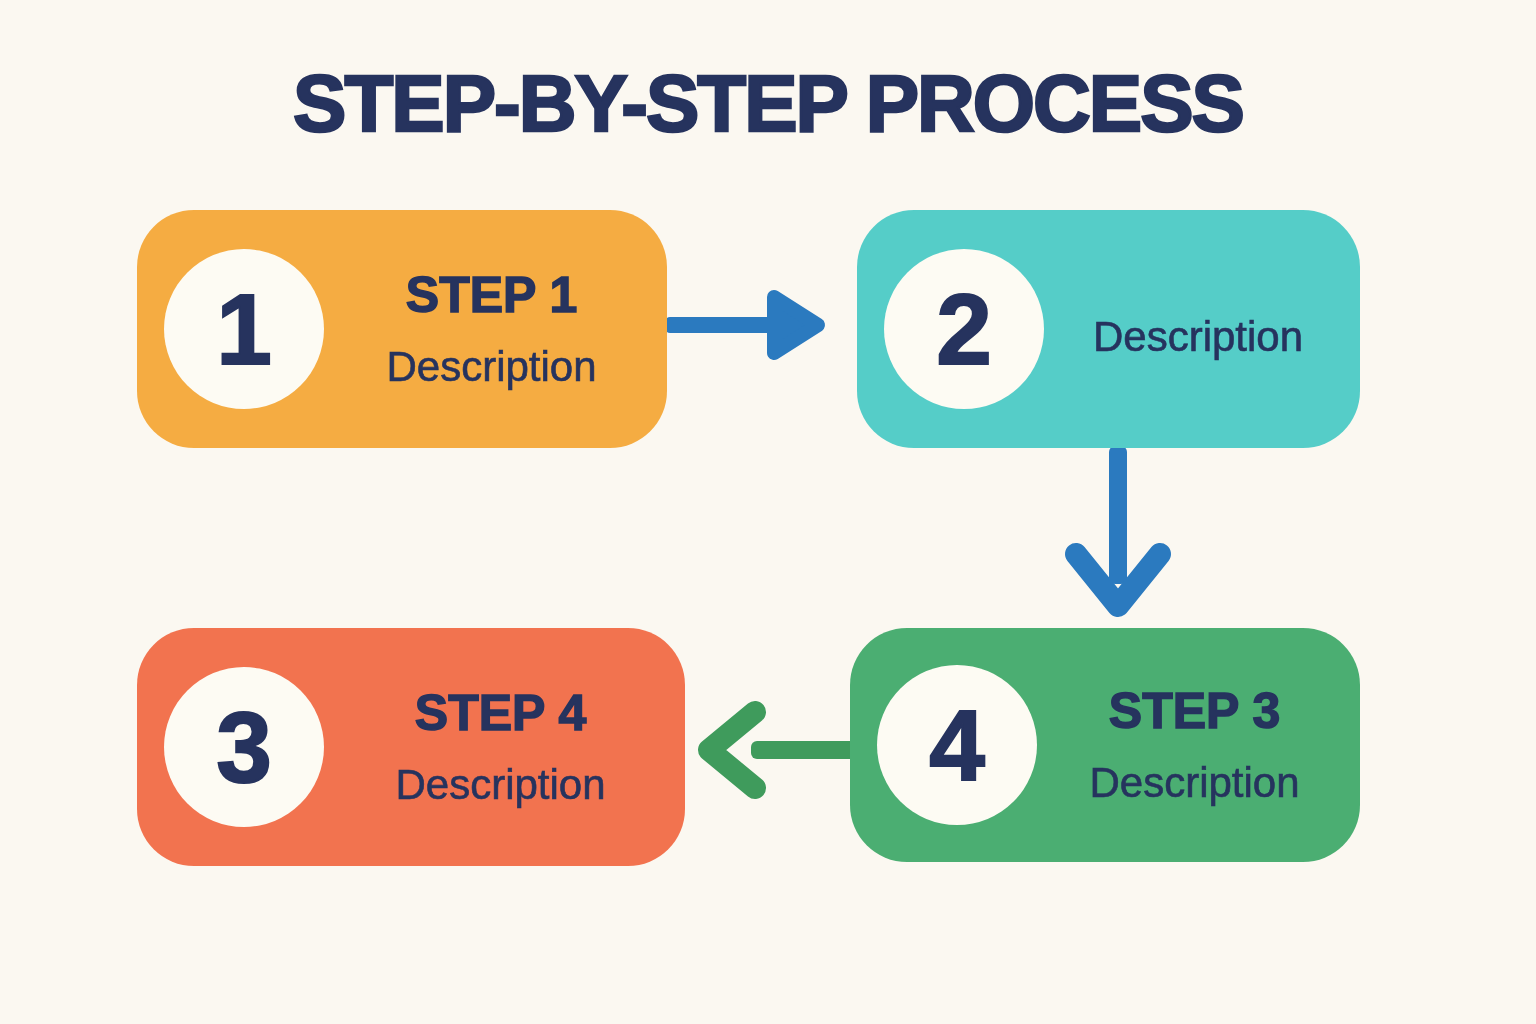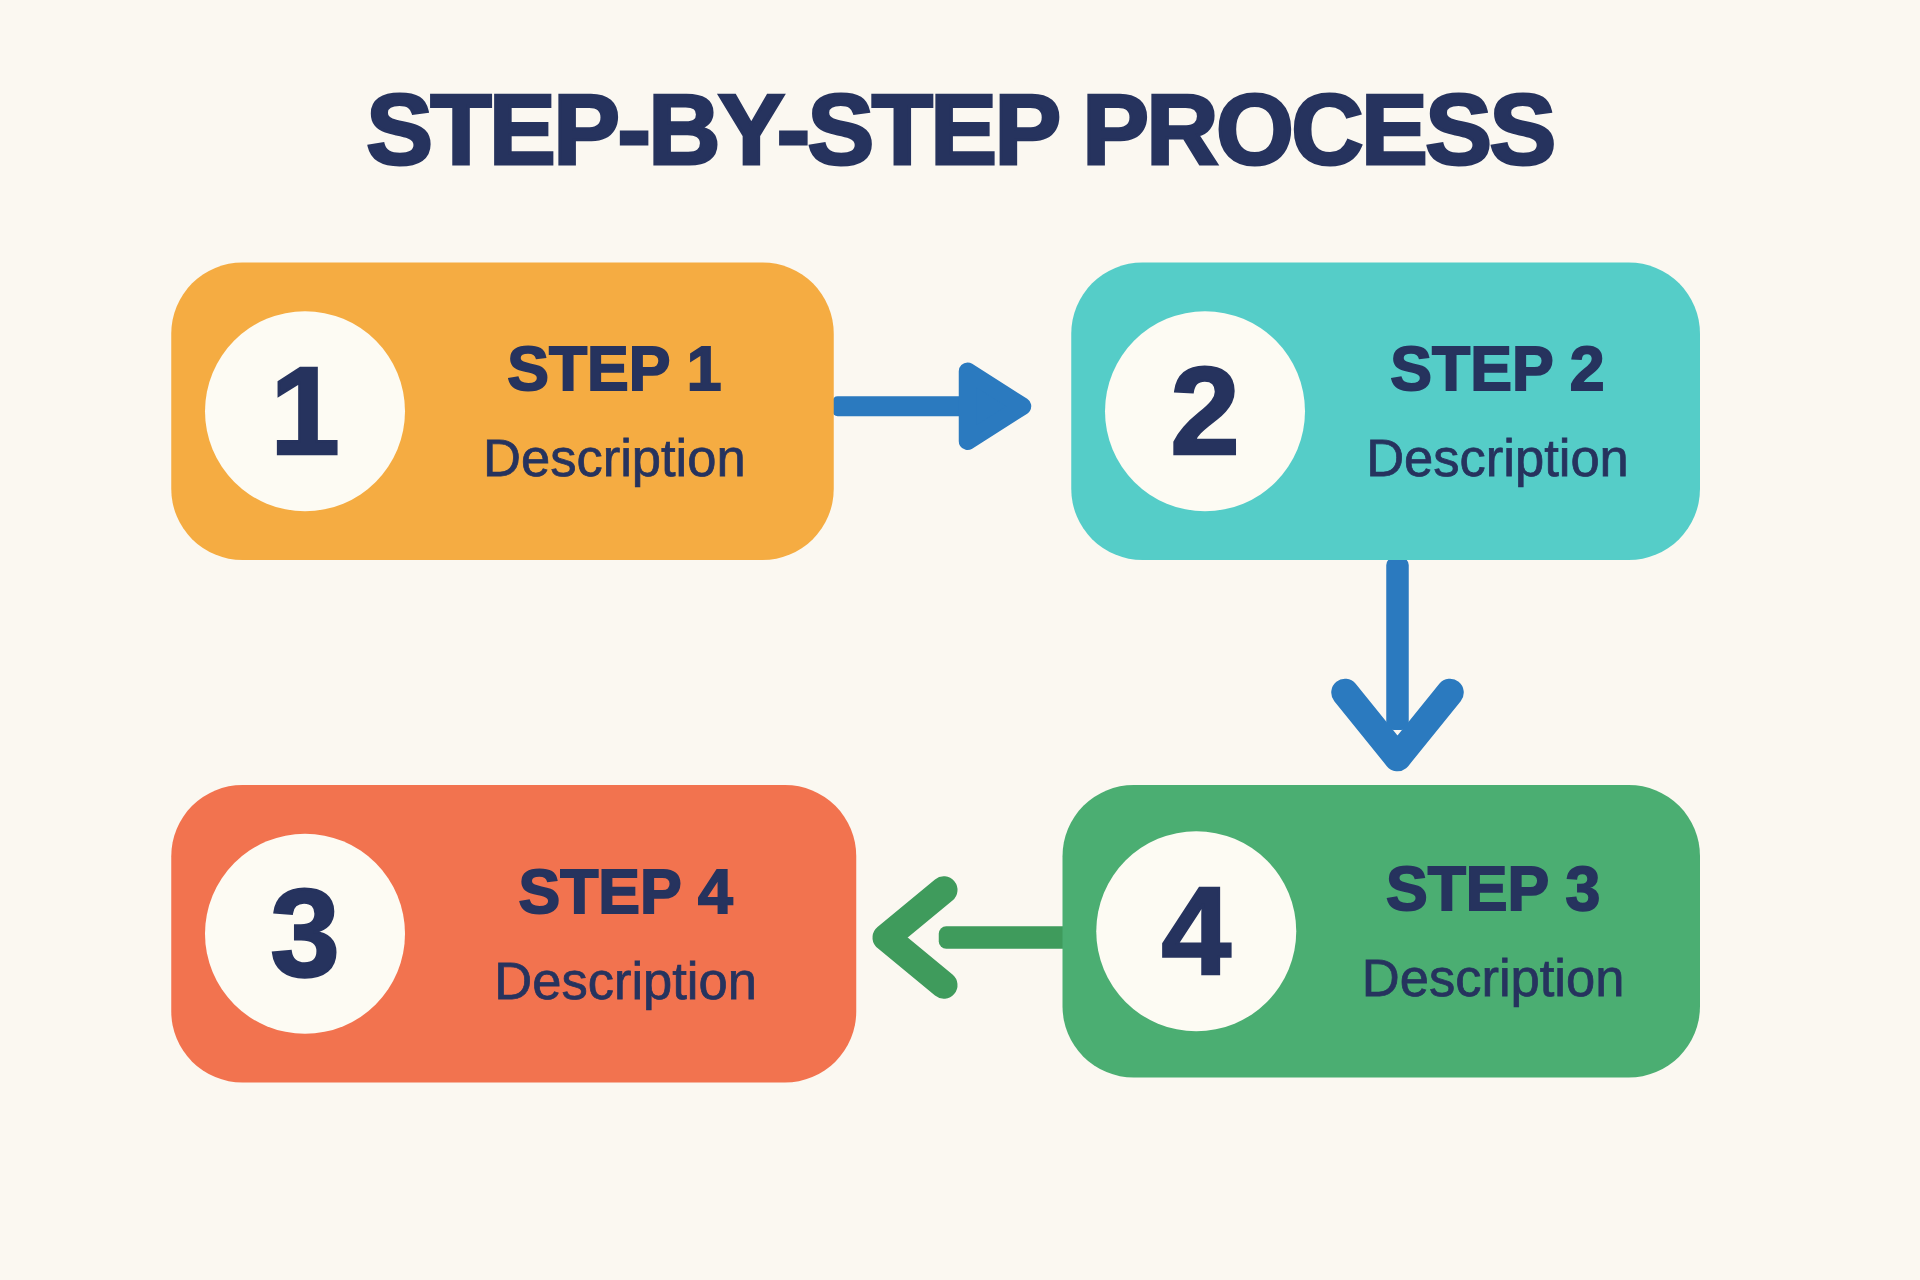--- a/index.html
+++ b/index.html
@@ -76,21 +76,20 @@
       <div class="step-label">STEP 1</div>
       <div class="step-desc">Description</div>
     </div>
   </div>
 
   <div class="card card-2">
     <div class="circle">
       <span class="num">2</span>
     </div>
     <div class="texts">
-      <div class="step-label">STEP 2</div>
       <div class="step-desc">Description</div>
     </div>
   </div>
 
   <div class="card card-3">
     <div class="circle">
       <span class="num">3</span>
     </div>
     <div class="texts">
       <div class="step-label">STEP 4</div>

